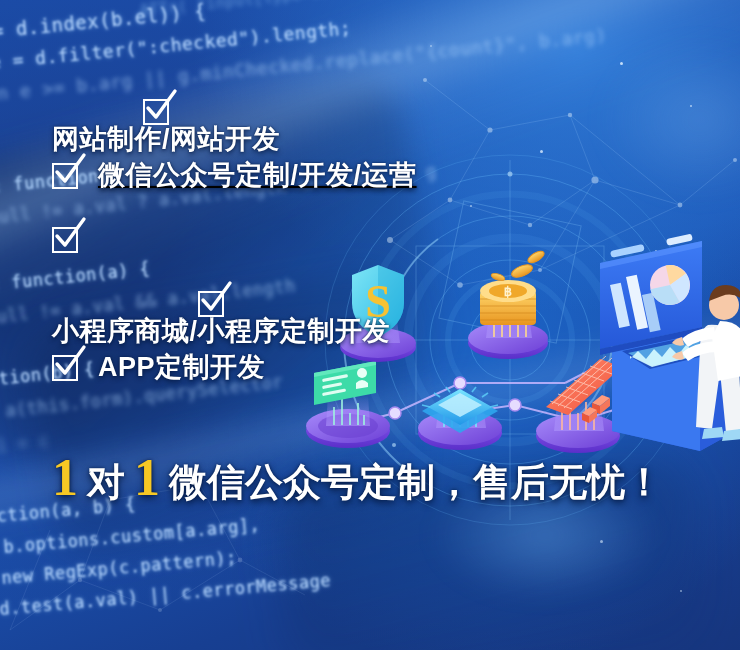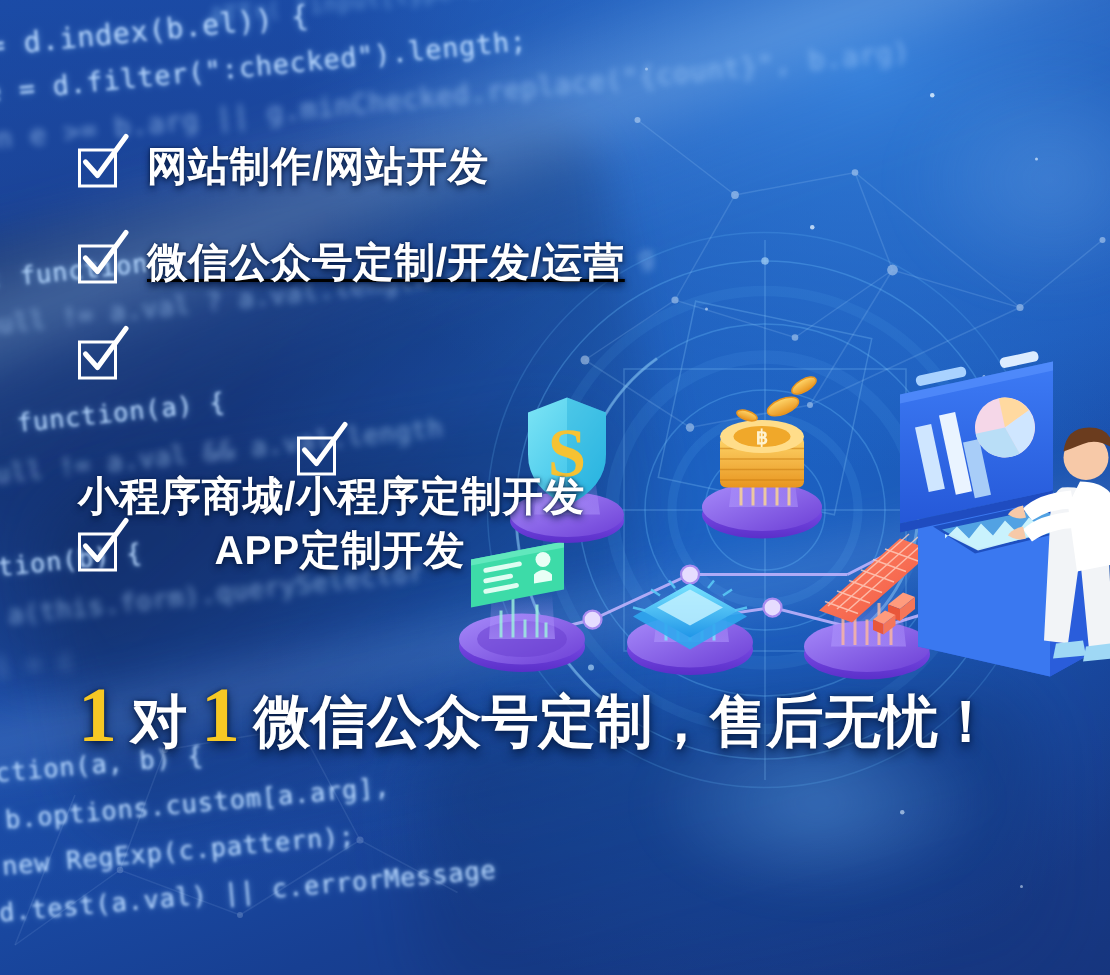--- a/index.html
+++ b/index.html
@@ -451,21 +451,21 @@
         <path d="M382 96 q-8 2 -10 6 q6 4 12 2 Z" fill="#f7c9a8"></path>
 
         <path d="M404 174 l18 -2 l2 10 l-22 2 Z" fill="#9fd8f5"></path>
         <path d="M424 176 l16 -2 l2 10 l-20 2 Z" fill="#9fd8f5"></path>
       </g>
     </svg>
   </div>
 
   <div class="list">
 
-    <div class="row" style="top:0px;">
+    <div class="row" style="top:0px;flex-direction:column;">
       <span class="chk">
         <span class="box"></span>
         <svg viewBox="0 0 38 40">
             <path d="M6 20 L14 29 L33 3" fill="none" stroke="#fff" stroke-width="3.4" stroke-linecap="round" stroke-linejoin="round"></path>
           </svg>
       </span>
       <span class="row-label">网站制作/网站开发</span>
     </div>
 
     <div class="row" style="top:64px;text-decoration:underline;">
@@ -490,21 +490,21 @@
     <div class="row" style="top:192px;flex-direction:column;">
       <span class="chk">
         <span class="box"></span>
         <svg viewBox="0 0 38 40">
             <path d="M6 20 L14 29 L33 3" fill="none" stroke="#fff" stroke-width="3.4" stroke-linecap="round" stroke-linejoin="round"></path>
           </svg>
       </span>
       <span class="row-label">小程序商城/小程序定制开发</span>
     </div>
 
-    <div class="row" style="top:256px;gap:45px;">
+    <div class="row" style="top:256px;">
       <span class="chk">
         <span class="box"></span>
         <svg viewBox="0 0 38 40">
             <path d="M6 20 L14 29 L33 3" fill="none" stroke="#fff" stroke-width="3.4" stroke-linecap="round" stroke-linejoin="round"></path>
           </svg>
       </span>
       <span class="row-label">APP定制开发</span>
     </div>
   </div>
 

